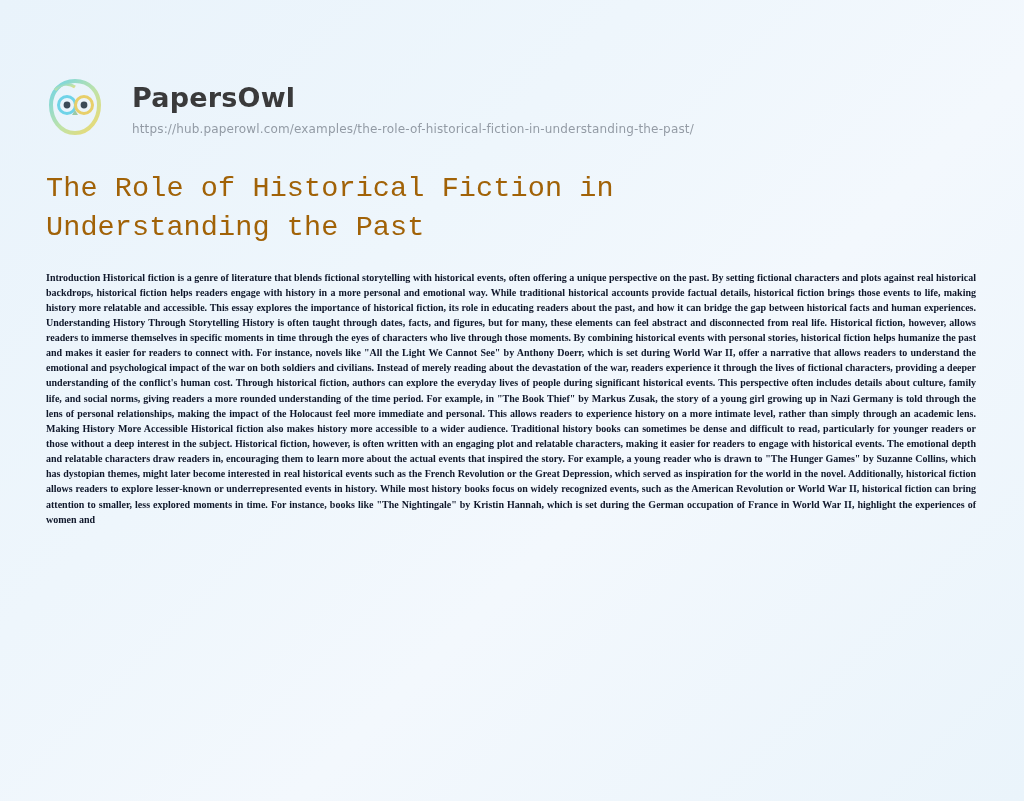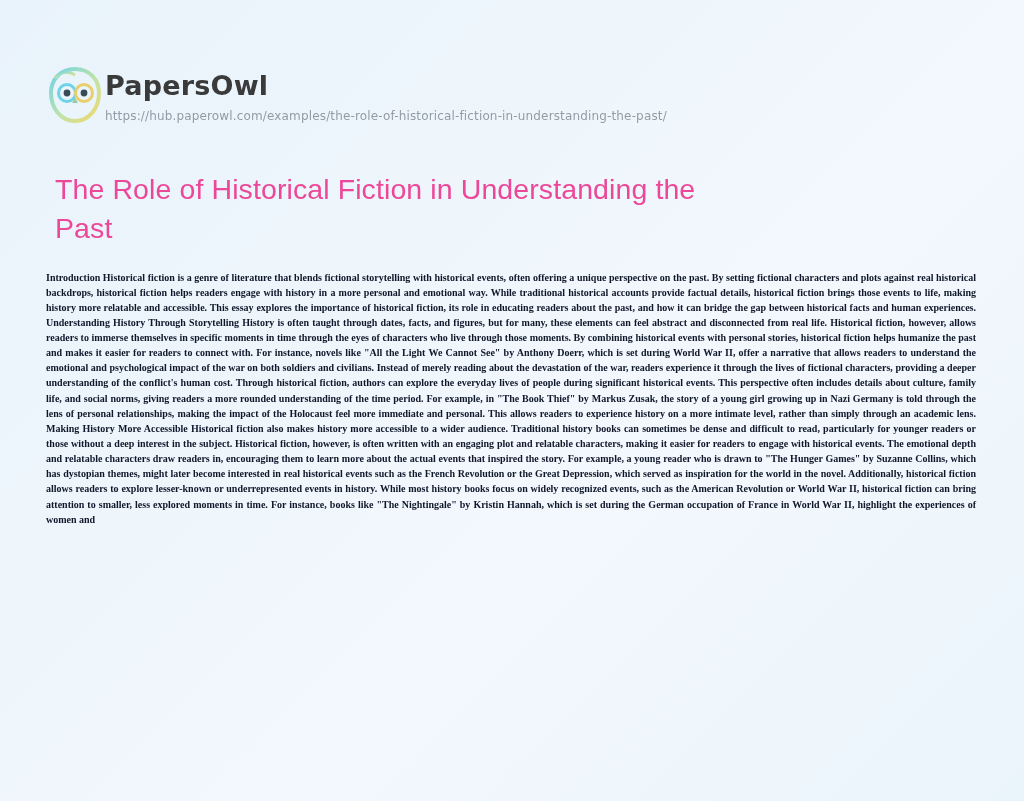--- a/index.html
+++ b/index.html
@@ -15,22 +15,22 @@
   }
   .page {
     position: relative;
     width: 1024px;
     height: 801px;
     box-sizing: border-box;
     padding: 44px 46px 0 46px;
   }
   .brand-row {
     display: flex;
-    align-items: center;
-    gap: 1px;
+    align-items: flex-end;
+    gap: 28px;
     height: 92px;
   }
   .logo {
     width: 58px;
     height: 58px;
     margin-top: 10px;
     flex: 0 0 auto;
     position: relative;
   }
   .brand-text {
@@ -51,26 +51,26 @@
   .brand-url {
     margin-top: 9px;
     font-family: "DejaVu Sans", sans-serif;
     font-size: 12px;
     color: #5c6470;
     letter-spacing: 0.15px;
     opacity: 0.62;
     white-space: nowrap;
   }
   .doc-title {
-    margin: 34px 0 0 9px;
-    font-family: Liberation Sans, sans-serif;
+    margin: 34px 0 0 0;
+    font-family: Liberation Mono, monospace;
     font-weight: normal;
     font-size: 28.5px;
     line-height: 1.36;
-    color: #ec4899;
+    color: #a16207;
     max-width: 700px;
     letter-spacing: 0.1px;
   }
   .doc-body {
     margin-top: 22px;
     font-family: "Liberation Serif", serif;
     font-size: 10px;
     line-height: 1.515;
     color: #0f172a;
     text-align: justify;

